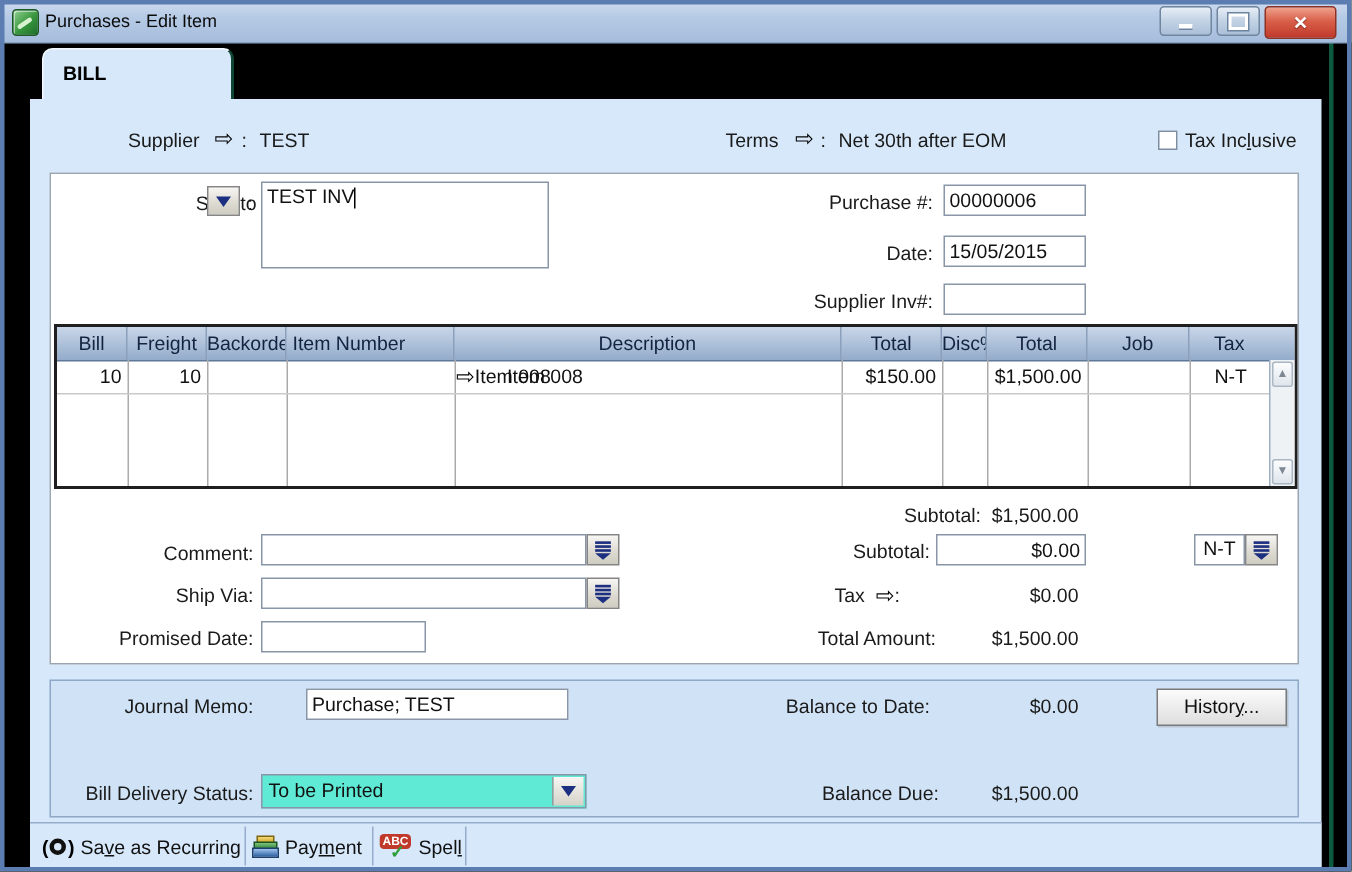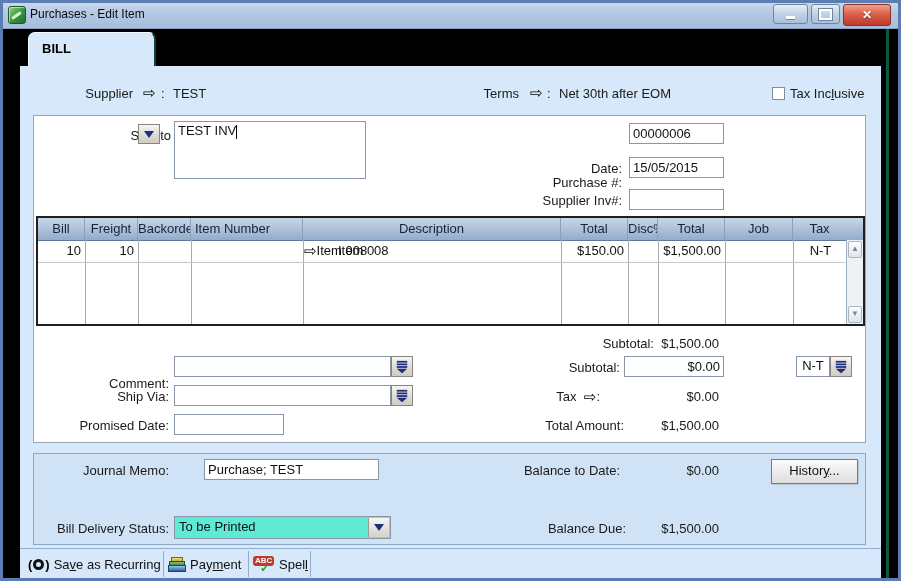--- a/index.html
+++ b/index.html
@@ -129,21 +129,21 @@
       <div class="ddbtn" style="left:104px;top:8px;height:20px;">
           <div class="tri"></div>
         </div>
       <span class="lbl" style="left:131px;top:12px;">:</span>
       <textarea class="ipt" style="left: 140px; top: 5px; width: 192px; height: 58px; resize: none; overflow: hidden;">TEST INV</textarea>
       <div class="caret" style="left:202px;top:9px;"></div>
 
       <div class="rlbl" style="left:0;top:116px;width:135px;">Import Declaration</div>
       <input class="ipt" style="left: 140px; top: 112px; width: 215px; height: 21px;" value="">
 
-      <div class="rlbl" style="left:420px;top:11px;width:168px;margin-top:48px;">Purchase #:</div>
+      <div class="rlbl" style="left:420px;top:11px;width:168px;">Purchase #:</div>
       <input class="ipt" style="left: 595px; top: 7px; width: 95px; height: 21px;" value="00000006">
 
       <div class="rlbl" style="left:420px;top:45px;width:168px;">Date:</div>
       <input class="ipt" style="left: 595px; top: 41px; width: 95px; height: 21px;" value="15/05/2015">
 
       <div class="rlbl" style="left:420px;top:77px;width:168px;">Supplier Inv#:</div>
       <input class="ipt" style="left: 595px; top: 73px; width: 95px; height: 21px;" value="">
 
       <div class="tbl">
         <div class="thead">
@@ -182,21 +182,21 @@
         </div>
         <div class="sbar">
           <div class="sbtn" style="top:1px;"><span>▲</span></div>
           <div class="sbtn" style="bottom:1px;"><span>▼</span></div>
         </div>
       </div>
 
       <div class="rlbl" style="left:420px;top:220px;width:200px;">Subtotal:</div>
       <div class="rlbl" style="left:525px;top:220px;width:160px;">$1,500.00</div>
 
-      <div class="rlbl" style="left:0;top:260px;width:135px;">Comment:</div>
+      <div class="rlbl" style="left:0;top:245px;width:135px;">Comment:</div>
       <input class="ipt" style="left: 140px; top: 240px; width: 217px; height: 21px;" value="">
       <div class="ddbtn" style="left:357px;top:240px;height:21px;">
         <svg width="14" height="14" viewBox="0 0 16 16">
             <rect x="2" y="1" width="12" height="2" fill="#1c2f80"></rect>
             <rect x="2" y="4" width="12" height="2" fill="#1c2f80"></rect>
             <rect x="2" y="7" width="12" height="2" fill="#1c2f80"></rect>
             <polygon points="2,10 14,10 8,15" fill="#1c2f80"></polygon>
           </svg>
       </div>
       <div class="rlbl" style="left:420px;top:244px;width:166px;">Subtotal:</div>

